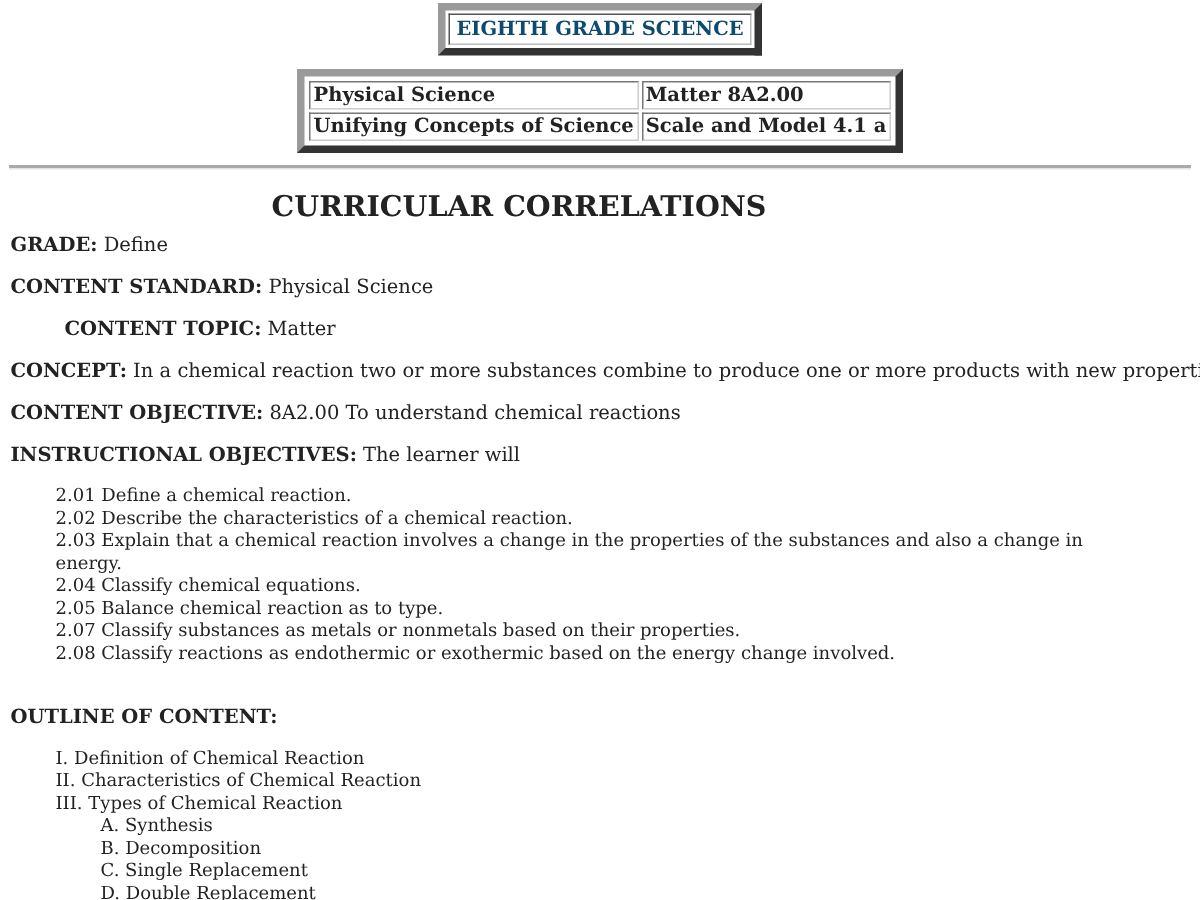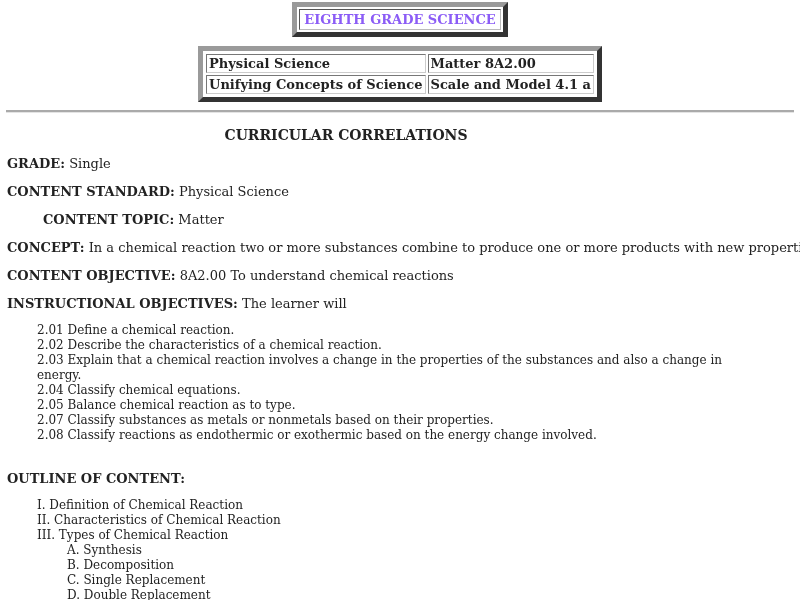--- a/index.html
+++ b/index.html
@@ -10,21 +10,21 @@
     position: relative;
   }
   .title-wrap { position: absolute; top: 2px; left: 0; width: 800px; text-align: center; }
   .title-table {
     display: inline-block;
     border: 5px solid; border-color: #9a9a9a #333 #333 #9a9a9a;
     padding: 2px; background: #fff;
   }
   .title-cell {
     border: 1px solid; border-color: #555 #bbb #bbb #555;
-    padding: 2px 4px; font-weight: bold; font-size: 13px; color: #8b5cf6;
+    padding: 2px 4px; font-weight: bold; font-size: 13px; color: #0c4a6e;
     white-space: nowrap;
   }
   .info-wrap { position: absolute; top: 46px; left: 0; width: 800px; text-align: center; }
   .info-table {
     display: inline-block;
     border: 5px solid; border-color: #9a9a9a #333 #333 #9a9a9a;
     padding: 1px; background: #fff;
   }
   .info-table table { border-collapse: separate; border-spacing: 2px; }
   .info-table td {
@@ -32,21 +32,21 @@
     padding: 1px 2px; font-weight: bold; font-size: 13px; color: #222;
     white-space: nowrap; text-align: left;
   }
   .hr {
     position: absolute; top: 110px; left: 6px; width: 788px; height: 3px;
     border-top: 2px solid #aaa; border-bottom: 1px solid #e4e4e4;
     box-sizing: border-box;
   }
   .section-title {
     position: absolute; top: 127px; left: 0; width: 692px; text-align: center;
-    font-weight: bold; font-size: 14px;
+    font-weight: bold; font-size: 19px;
   }
   .line { position: absolute; left: 7px; font-size: 13px; white-space: nowrap; }
   .line b { font-weight: bold; }
   .list { position: absolute; left: 37px; font-size: 12px; line-height: 15px; }
   .list div { white-space: nowrap; }
   .list .wrap { white-space: normal; width: 720px; }
   .sub { padding-left: 30px; }
 </style>
 </head>
 <body>
@@ -73,21 +73,21 @@
       </table>
   </div>
 </div>
 
 <div class="hr"></div>
 
 <div class="section-title">CURRICULAR CORRELATIONS</div>
 
 <div class="line" style="top:156px;">
   <b>GRADE:</b>
-  <span>Single</span>
+  <span>Define</span>
 </div>
 <div class="line" style="top:184px;">
   <b>CONTENT STANDARD:</b>
   <span>Physical Science</span>
 </div>
 <div class="line" style="top:212px;margin-left:36px;">
   <b>CONTENT TOPIC:</b>
   <span>Matter</span>
 </div>
 <div class="line" style="top:240px;">

